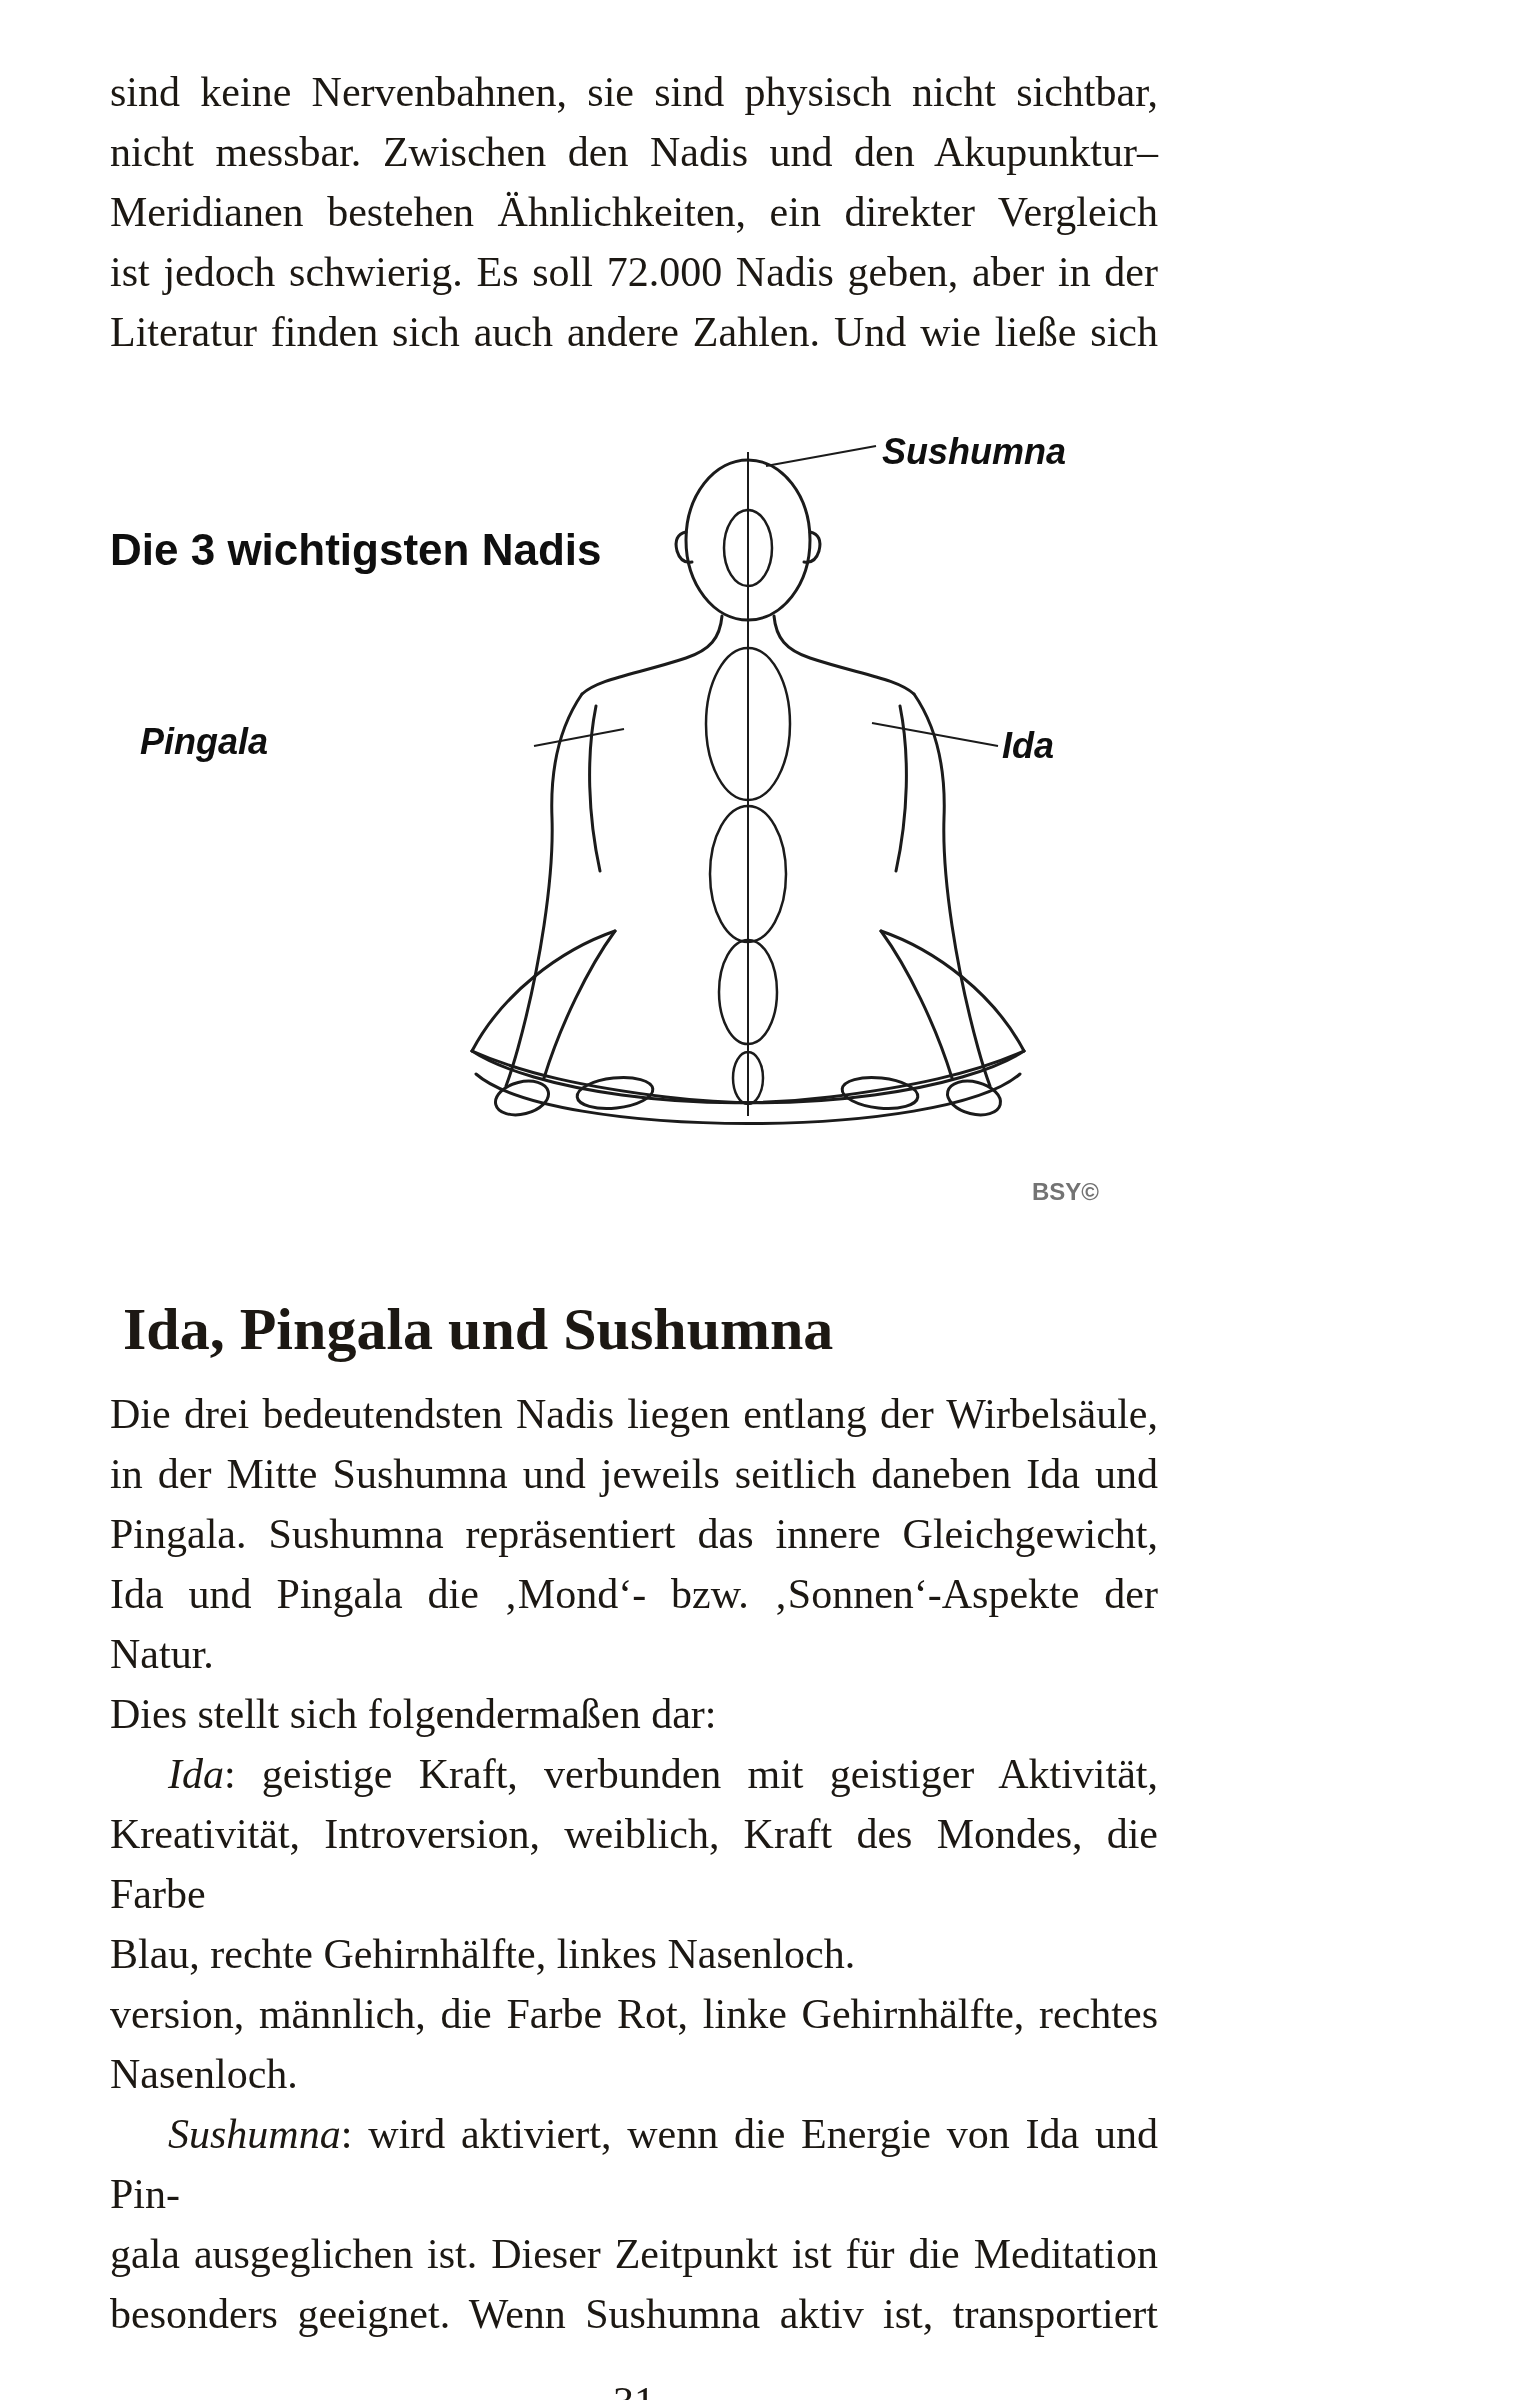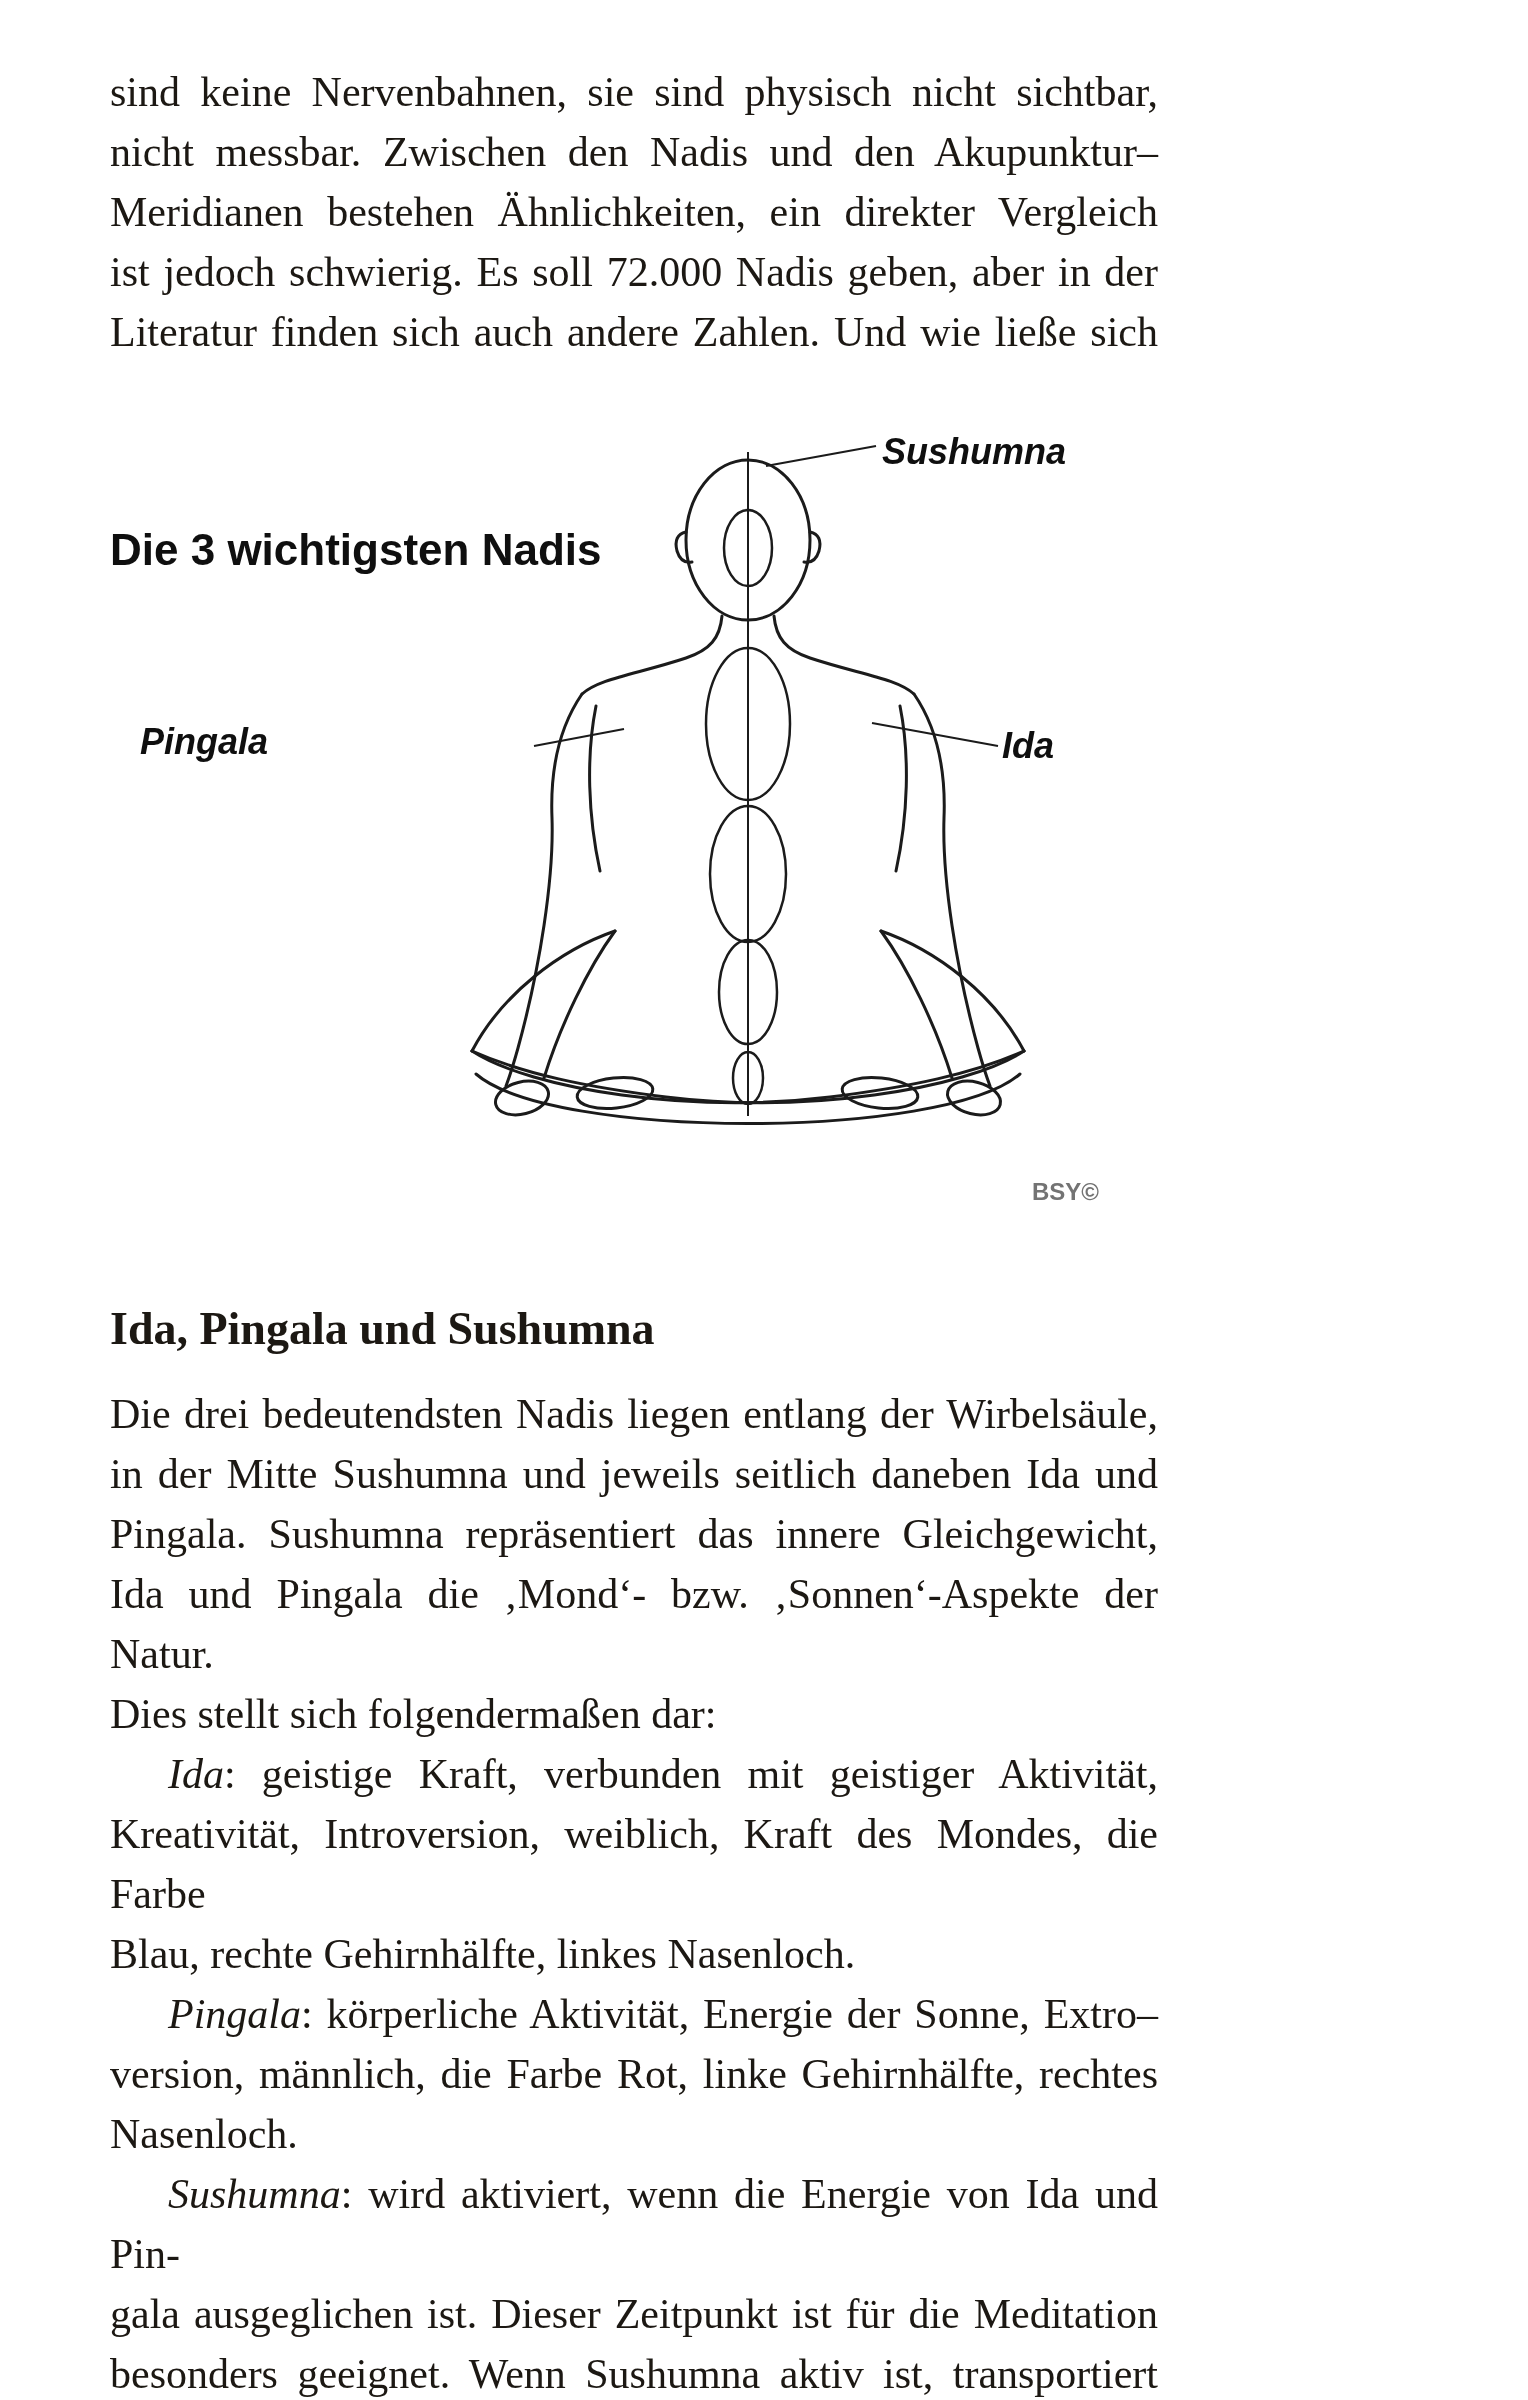--- a/index.html
+++ b/index.html
@@ -44,22 +44,22 @@
   .label-pingala  { right: 890px; top: 294px; }
   .label-ida      { left: 892px; top: 298px; }
   .figure-credit {
     position: absolute; left: 922px; top: 736px;
     font-family: "Liberation Sans", sans-serif;
     font-weight: 700; font-style: normal;
     font-size: 24px; color: #737373;
   }
 
   .section-heading {
-    margin: 86px 0 0 0;
-    font-size: 46px; line-height: 54px; font-weight: 700;
+    margin: 86px 0 0 13px;
+    font-size: 60px; line-height: 54px; font-weight: 700;
   }
   .body-paragraphs { margin-top: 28px; }
   .page-number { margin-top: 30px; text-align: center; font-size: 42px; line-height: 56px; }
 </style>
 </head>
 <body>
 
 <div class="page">
 
   <div class="intro">
@@ -140,21 +140,20 @@
         <div class="line">Pingala. Sushumna repräsentiert das innere Gleichgewicht,</div>
         <div class="line">Ida und Pingala die ‚Mond‘- bzw. ‚Sonnen‘-Aspekte der Natur.</div>
         <div class="line line-last">Dies stellt sich folgendermaßen dar:</div>
       </div>
       <div class="paragraph">
         <div class="line line-indent"><span class="lead-italic">Ida</span>: geistige Kraft, verbunden mit geistiger Aktivität,</div>
         <div class="line">Kreativität, Introversion, weiblich, Kraft des Mondes, die Farbe</div>
         <div class="line line-last">Blau, rechte Gehirnhälfte, linkes Nasenloch.</div>
       </div>
       <div class="paragraph">
-        <div class="line line-indent"><span class="lead-italic">Pingala</span>: körperliche Aktivität, Energie der Sonne, Extro–</div>
         <div class="line">version, männlich, die Farbe Rot, linke Gehirnhälfte, rechtes</div>
         <div class="line line-last">Nasenloch.</div>
       </div>
       <div class="paragraph">
         <div class="line line-indent"><span class="lead-italic">Sushumna</span>: wird aktiviert, wenn die Energie von Ida und Pin-</div>
         <div class="line">gala ausgeglichen ist. Dieser Zeitpunkt ist für die Meditation</div>
         <div class="line">besonders geeignet. Wenn Sushumna aktiv ist, transportiert</div>
       </div>
     </div>
 

